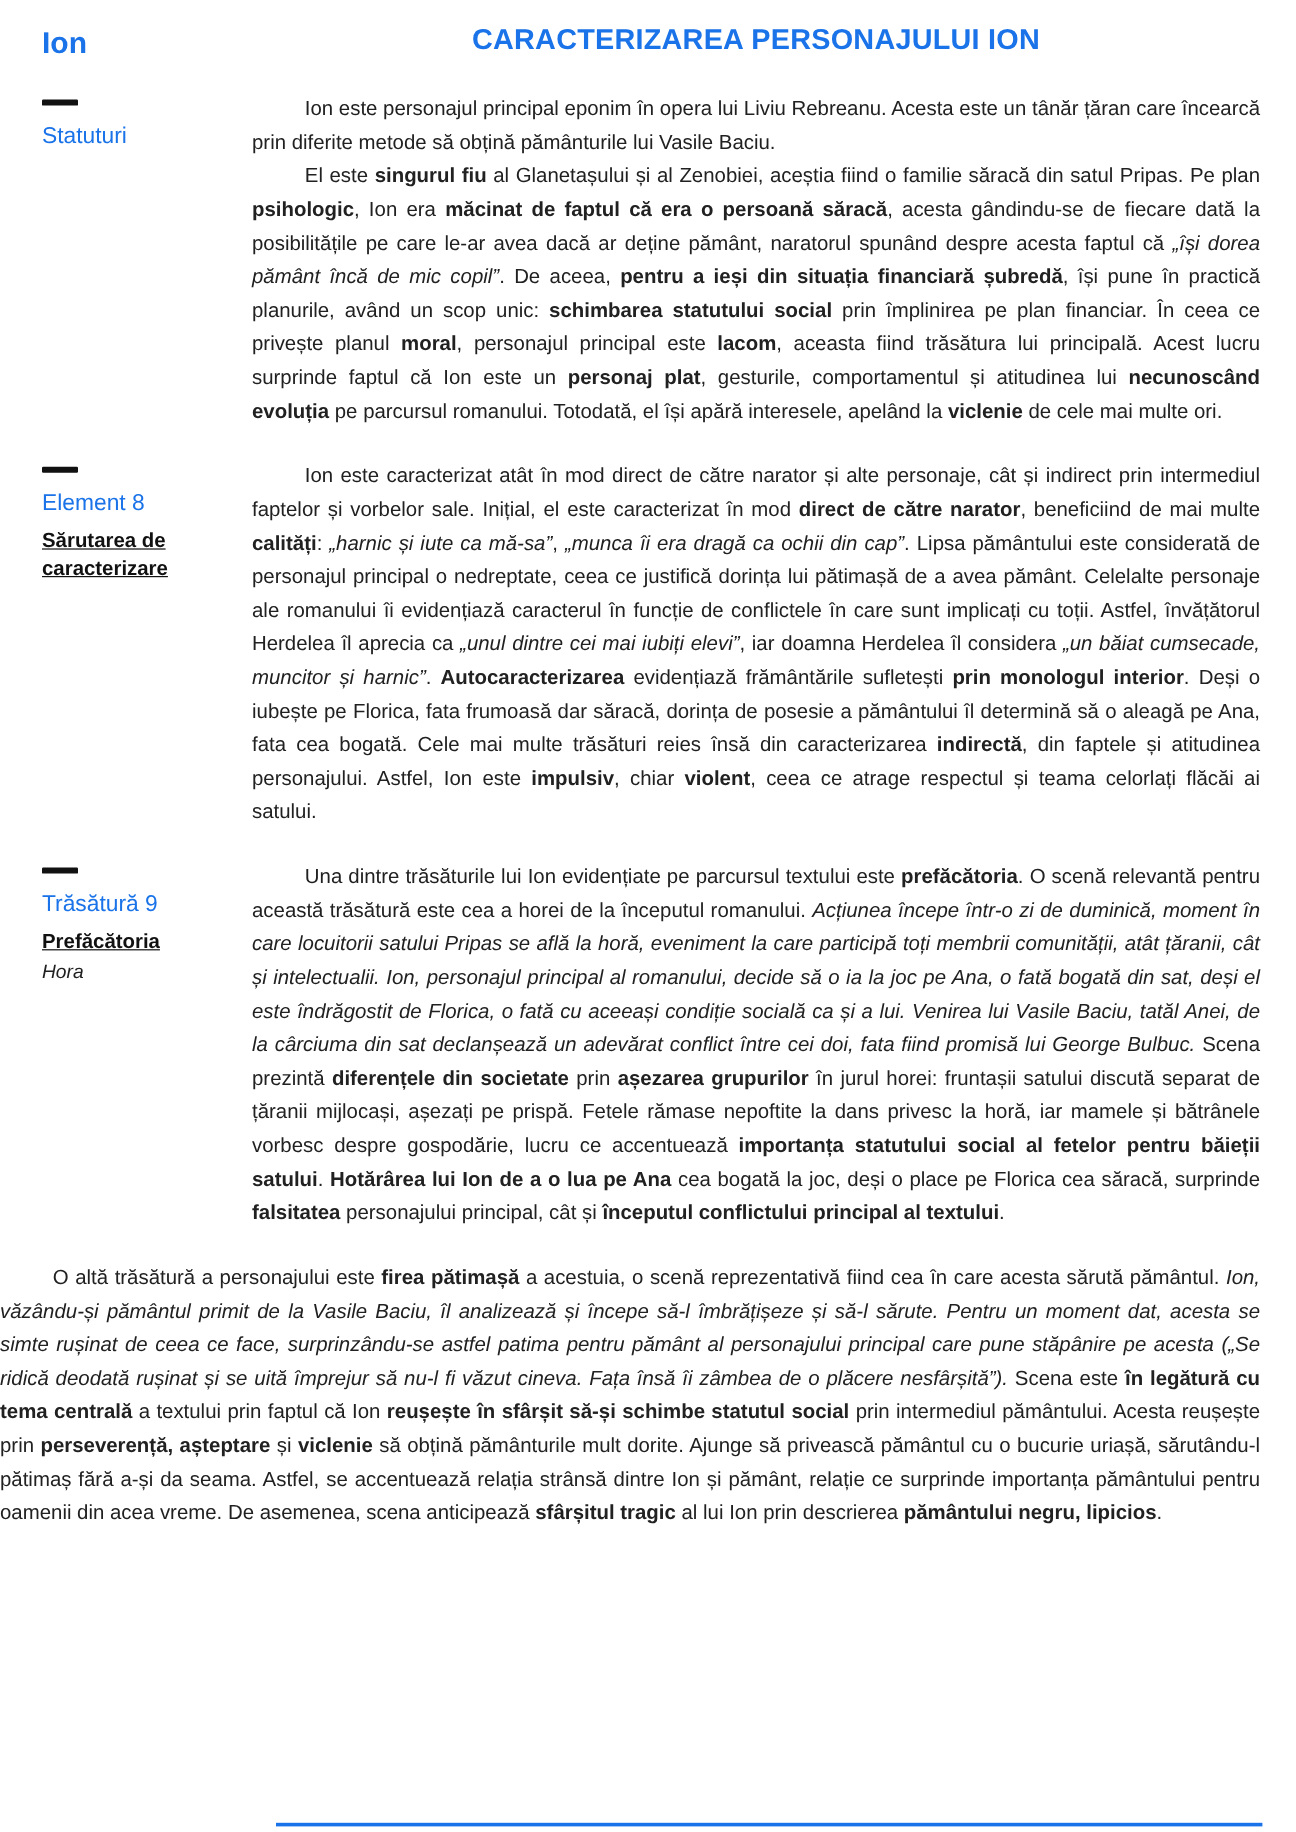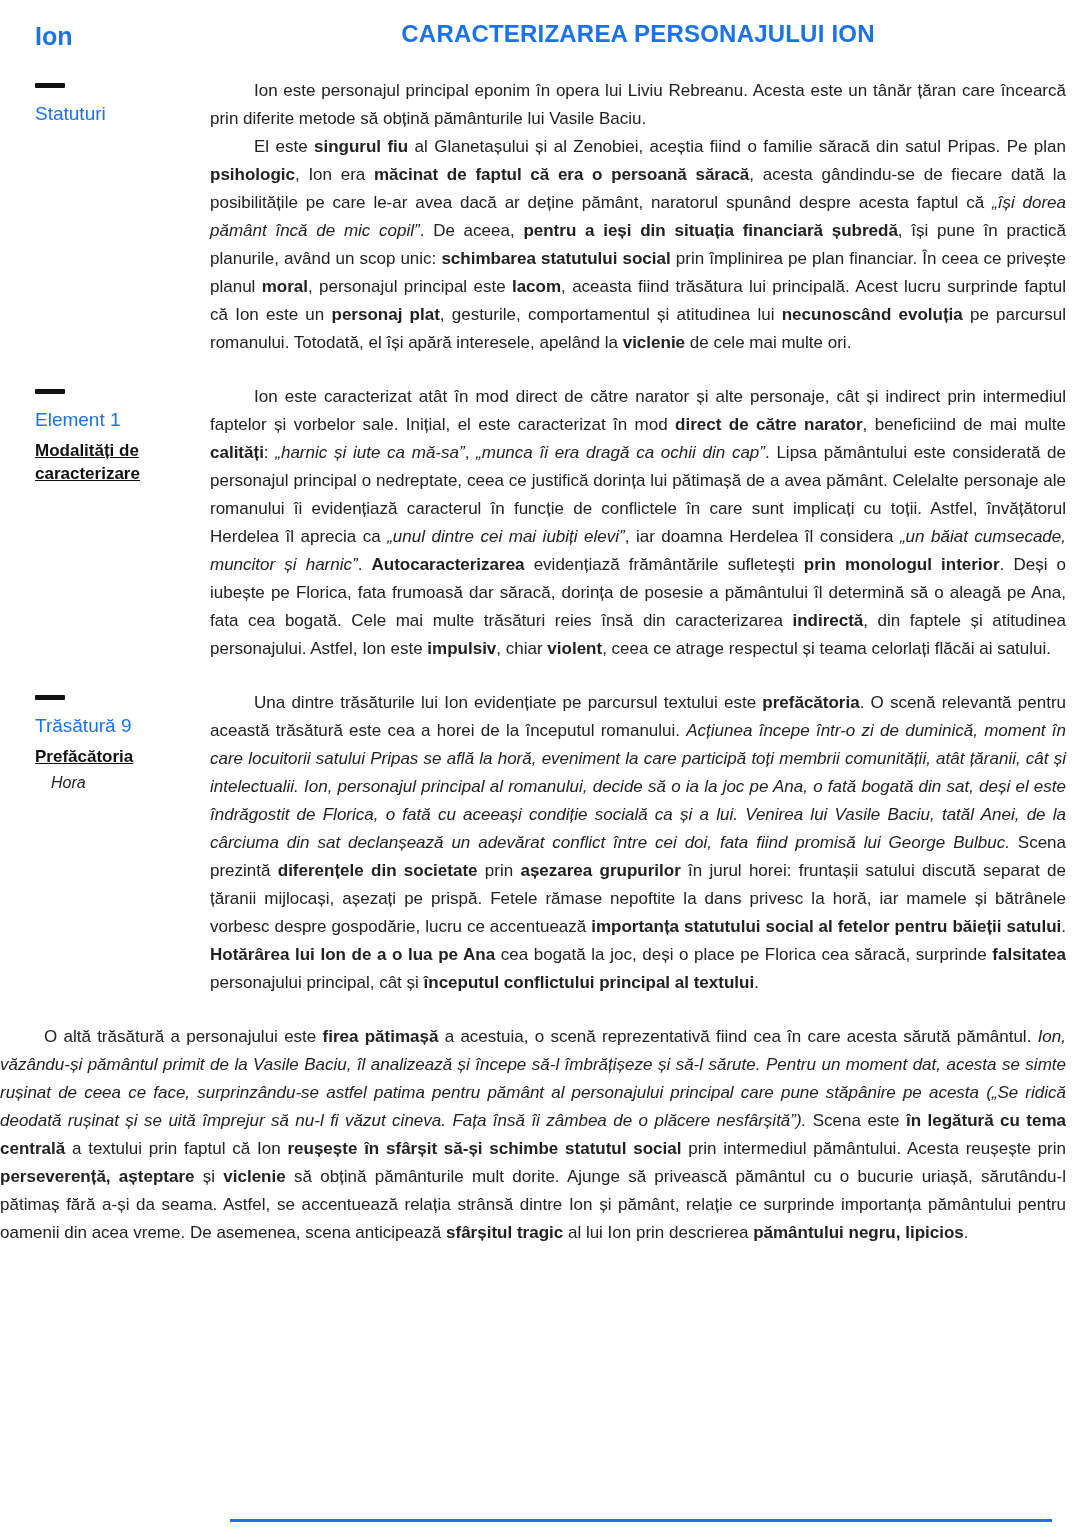--- a/index.html
+++ b/index.html
@@ -18,21 +18,21 @@
   .row + .row { margin-top: 26px; }
   .sidebar-cell {
     width: 210px;
     min-width: 210px;
     box-sizing: border-box;
     padding: 0 8px 0 35px;
   }
   .main-cell {
     flex: 1;
     box-sizing: border-box;
-    padding-right: 14px;
+    padding-right: 30px;
   }
   .doc-label {
     color: #1a73e8;
     font-size: 25px;
     font-weight: 700;
     text-align: left;
     padding-top: 2px;
   }
   .title {
     margin: 0;
@@ -65,21 +65,20 @@
     text-decoration: underline;
     line-height: 1.4;
     margin-bottom: 4px;
   }
   .section-subheading:empty, .section-note:empty { display: none; }
   .section-note {
     color: #212121;
     font-size: 16px;
     font-style: italic;
     line-height: 1.35;
-    margin-left: 16px;
   }
   .para {
     margin: 0;
     font-size: 17px;
     line-height: 28px;
     text-align: justify;
     text-indent: 44px;
     color: #212121;
   }
   .bottom-rule {
@@ -116,22 +115,22 @@
     <div class="main-cell">
       <p class="para"><span>Ion este personajul principal eponim în opera lui Liviu Rebreanu. Acesta este un tânăr țăran care încearcă prin diferite metode să obțină pământurile lui Vasile Baciu.</span></p>
       <p class="para"><span>El este </span><span style="font-weight: 700;">singurul fiu</span><span> al Glanetașului și al Zenobiei, aceștia fiind o familie săracă din satul Pripas. Pe plan </span><span style="font-weight: 700;">psihologic</span><span>, Ion era </span><span style="font-weight: 700;">măcinat de faptul că era o persoană săracă</span><span>, acesta gândindu-se de fiecare dată la posibilitățile pe care le-ar avea dacă ar deține pământ, naratorul spunând despre acesta faptul că </span><span style="font-style: italic;">„își dorea pământ încă de mic copil”</span><span>. De aceea, </span><span style="font-weight: 700;">pentru a ieși din situația financiară șubredă</span><span>, își pune în practică planurile, având un scop unic: </span><span style="font-weight: 700;">schimbarea statutului social</span><span> prin împlinirea pe plan financiar. În ceea ce privește planul </span><span style="font-weight: 700;">moral</span><span>, personajul principal este </span><span style="font-weight: 700;">lacom</span><span>, aceasta fiind trăsătura lui principală. Acest lucru surprinde faptul că Ion este un </span><span style="font-weight: 700;">personaj plat</span><span>, gesturile, comportamentul și atitudinea lui </span><span style="font-weight: 700;">necunoscând evoluția</span><span> pe parcursul romanului. Totodată, el își apără interesele, apelând la </span><span style="font-weight: 700;">viclenie</span><span> de cele mai multe ori.</span></p>
     </div>
   </div>
 
   <div class="row">
     <div class="sidebar-cell">
       <div class="section-block">
         <div class="dash"></div>
-        <div class="section-heading">Element 1</div>
-        <div class="section-subheading">Modalități de caracterizare</div>
+        <div class="section-heading">Element 8</div>
+        <div class="section-subheading">Sărutarea de caracterizare</div>
 
       </div>
     </div>
     <div class="main-cell">
       <p class="para"><span>Ion este caracterizat atât în mod direct de către narator și alte personaje, cât și indirect prin intermediul faptelor și vorbelor sale. Inițial, el este caracterizat în mod </span><span style="font-weight: 700;">direct de către narator</span><span>, beneficiind de mai multe </span><span style="font-weight: 700;">calități</span><span>: </span><span style="font-style: italic;">„harnic și iute ca mă-sa”</span><span>, </span><span style="font-style: italic;">„munca îi era dragă ca ochii din cap”</span><span>. Lipsa pământului este considerată de personajul principal o nedreptate, ceea ce justifică dorința lui pătimașă de a avea pământ. Celelalte personaje ale romanului îi evidențiază caracterul în funcție de conflictele în care sunt implicați cu toții. Astfel, învățătorul Herdelea îl aprecia ca </span><span style="font-style: italic;">„unul dintre cei mai iubiți elevi”</span><span>, iar doamna Herdelea îl considera </span><span style="font-style: italic;">„un băiat cumsecade, muncitor și harnic”</span><span>. </span><span style="font-weight: 700;">Autocaracterizarea</span><span> evidențiază frământările sufletești </span><span style="font-weight: 700;">prin monologul interior</span><span>. Deși o iubește pe Florica, fata frumoasă dar săracă, dorința de posesie a pământului îl determină să o aleagă pe Ana, fata cea bogată. Cele mai multe trăsături reies însă din caracterizarea </span><span style="font-weight: 700;">indirectă</span><span>, din faptele și atitudinea personajului. Astfel, Ion este </span><span style="font-weight: 700;">impulsiv</span><span>, chiar </span><span style="font-weight: 700;">violent</span><span>, ceea ce atrage respectul și teama celorlați flăcăi ai satului.</span></p>
     </div>
   </div>
 
   <div class="row">
     <div class="sidebar-cell">

